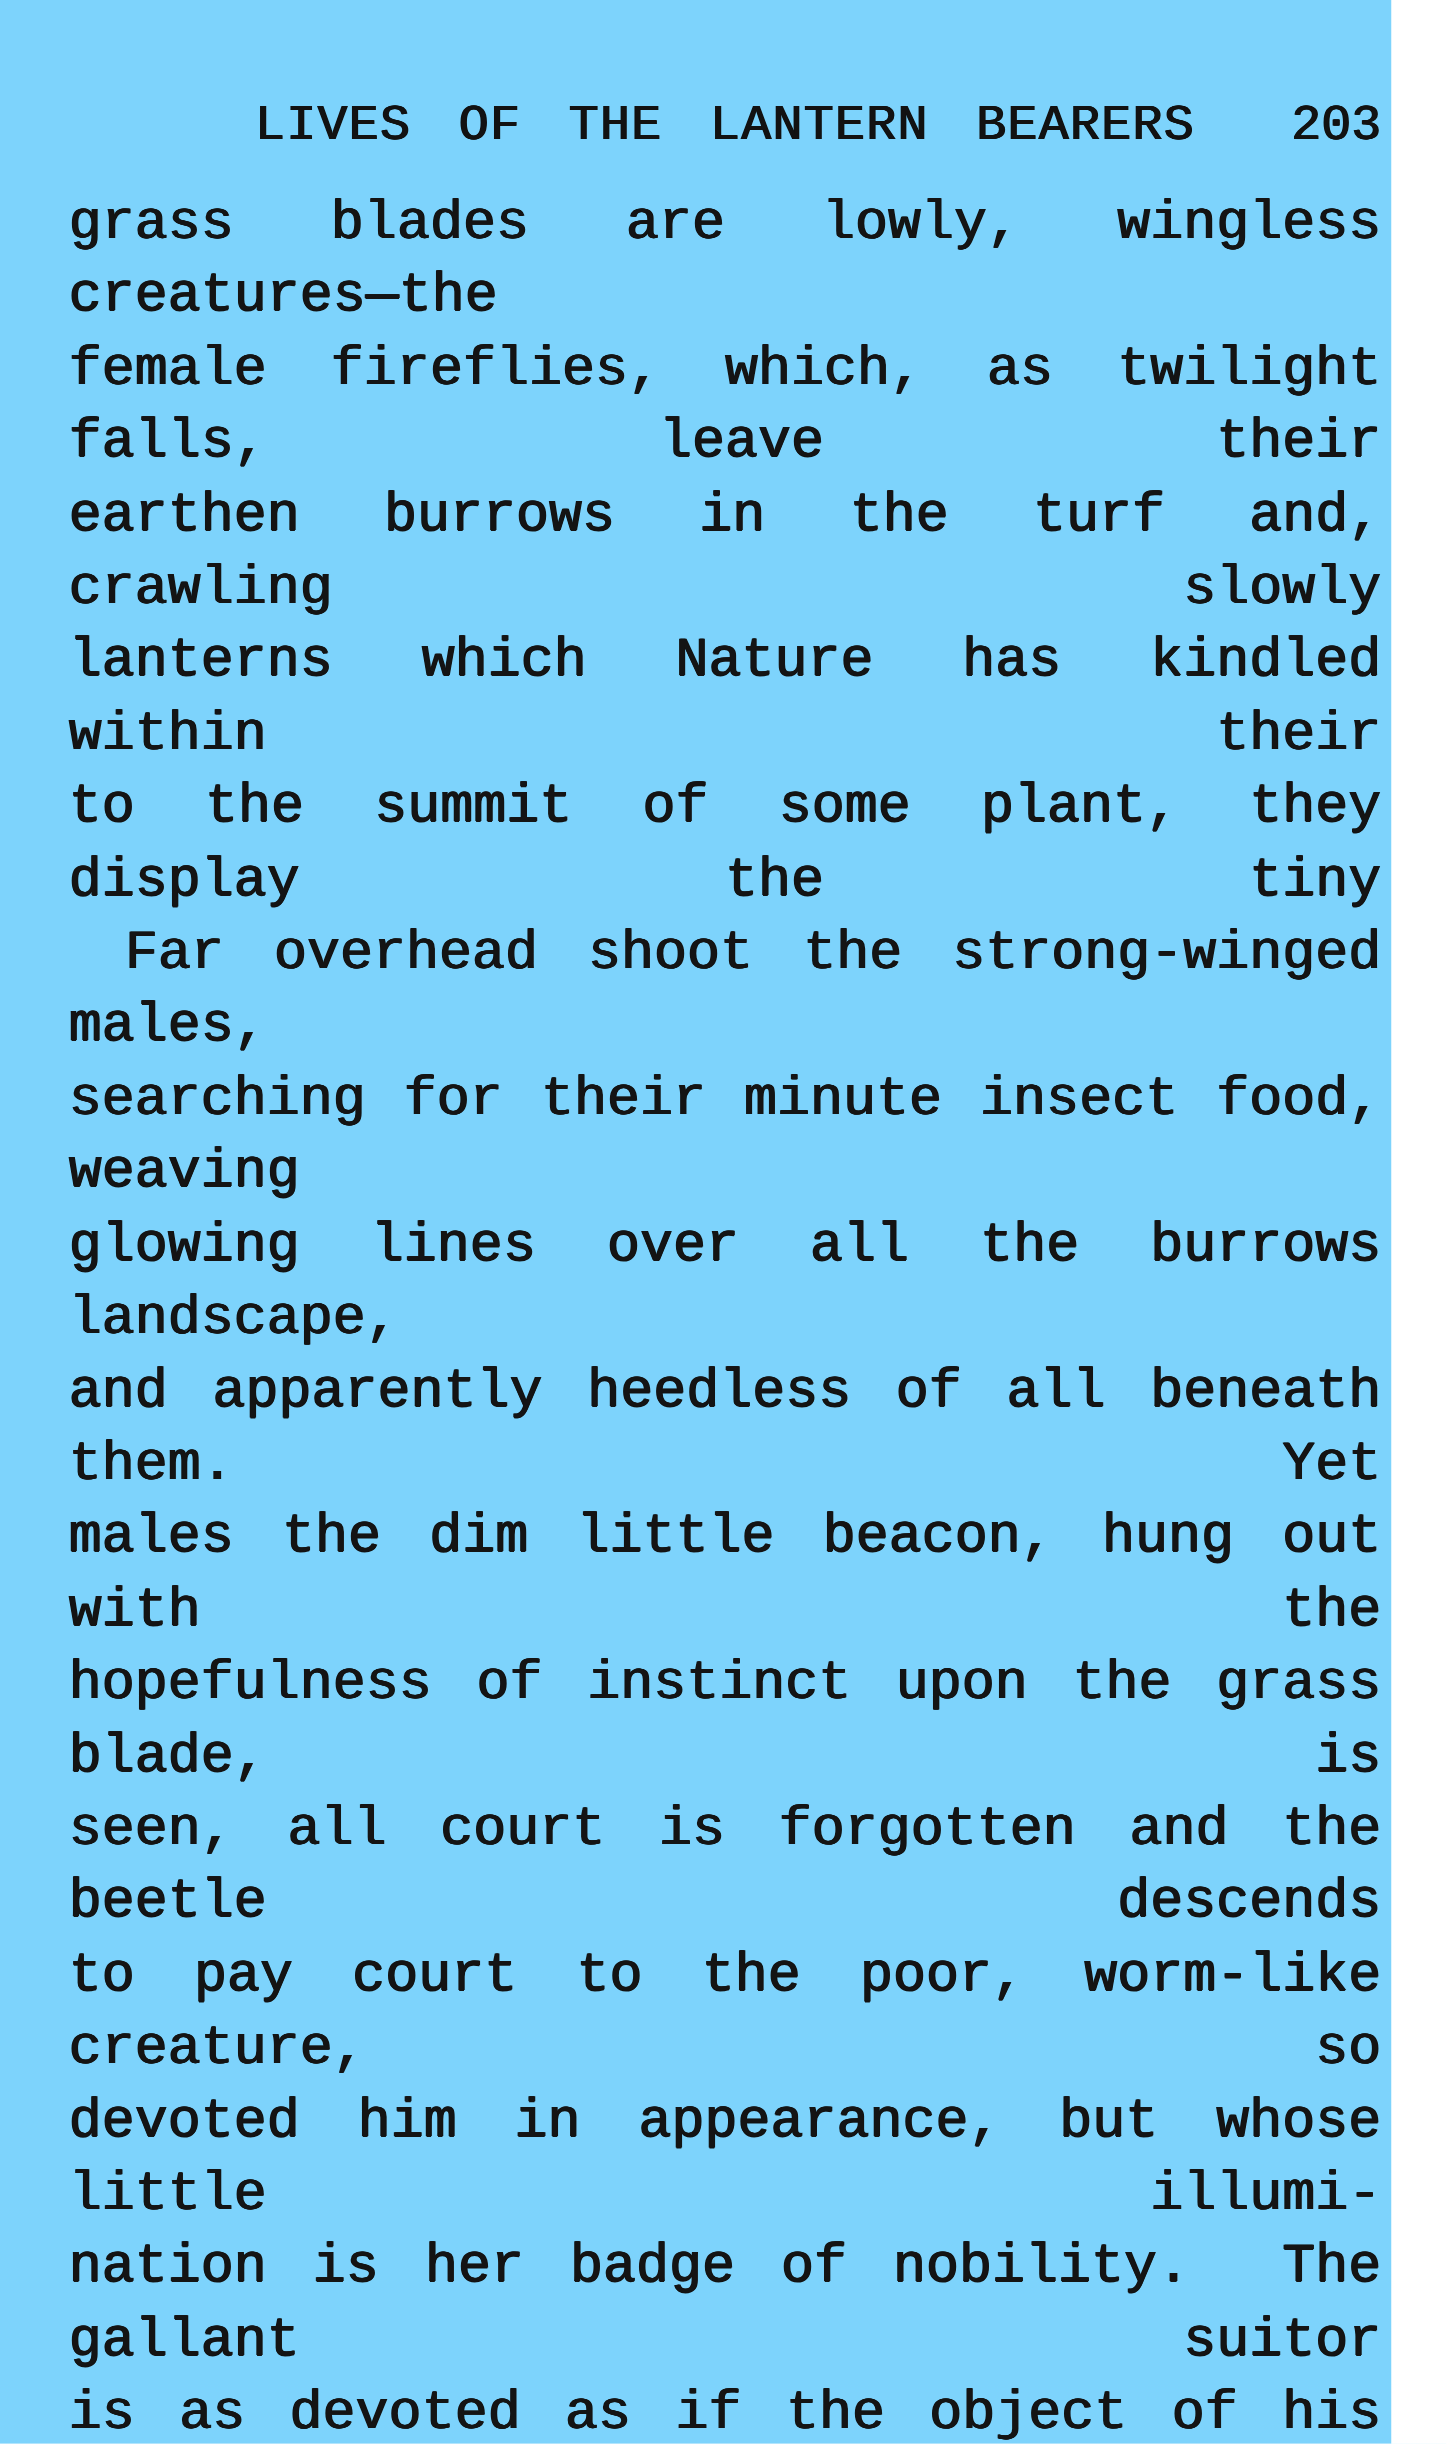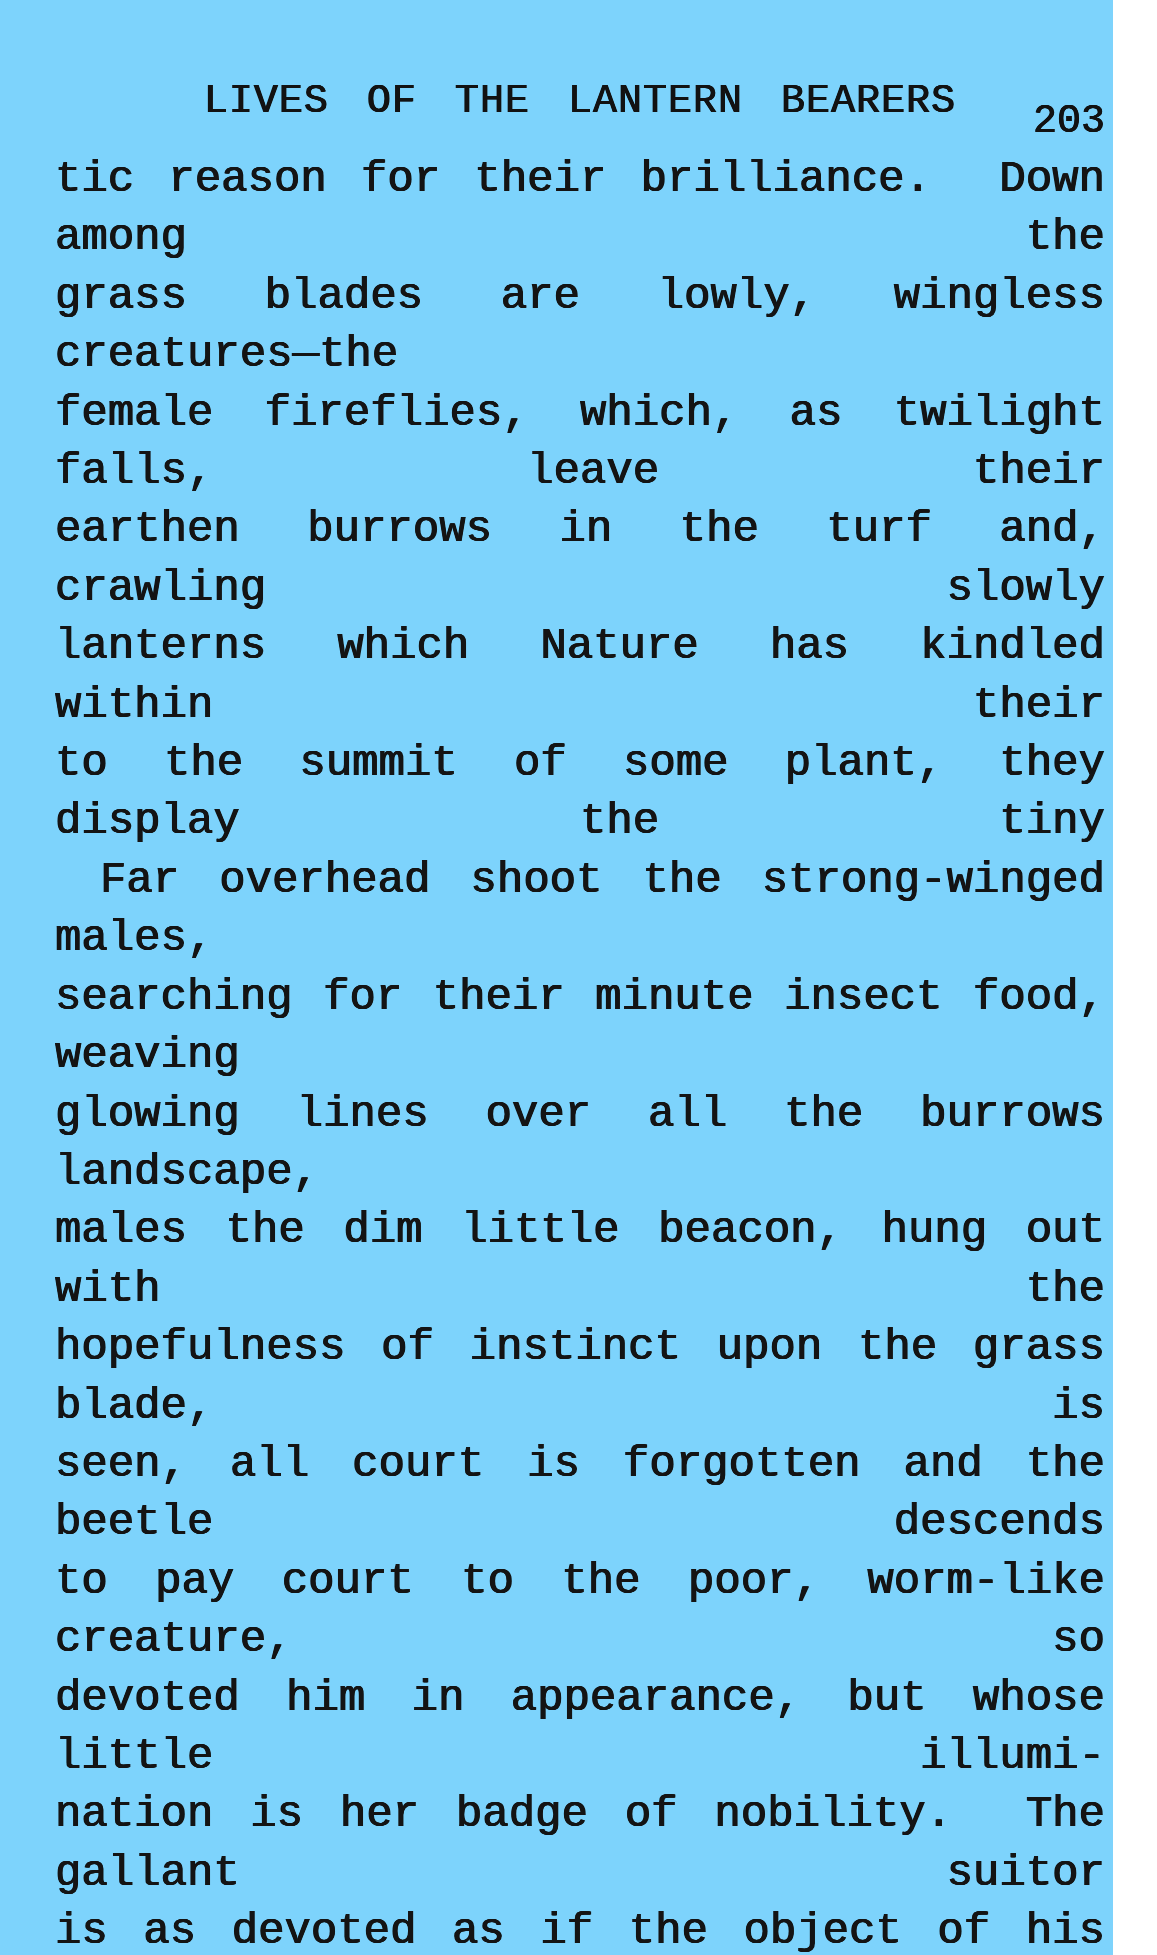--- a/index.html
+++ b/index.html
@@ -26,21 +26,20 @@
     text-shadow: 0.6px 0 currentColor, -0.6px 0 currentColor, 0 0.4px currentColor;
     white-space: nowrap;
   }
   .header-title { display: inline-block; }
   .page-number {
     position: absolute;
     right: 0;
     top: 0;
     letter-spacing: 0;
     word-spacing: 0;
-    margin-top: 20px;
   }
   .body-text {
     position: absolute;
     left: 55px;
     top: 150px;
     width: 1050px;
     font-size: 44px;
     line-height: 58.4px;
     color: #141414;
     text-shadow: 0.6px 0 currentColor, -0.6px 0 currentColor, 0 0.4px currentColor;
@@ -56,31 +55,31 @@
 </head>
 <body>
 
 <div class="page">
   <div class="running-header">
     <span class="header-title">LIVES OF THE LANTERN BEARERS</span>
     <span class="page-number">203</span>
   </div>
   <div class="body-text">
       <div class="paragraph">
-        <div class="line">tic reason for their brilliance.&nbsp; Down among the</div>
         <div class="line">grass blades are lowly, wingless creatures—the</div>
         <div class="line">female fireflies, which, as twilight falls, leave their</div>
         <div class="line">earthen burrows in the turf and, crawling slowly</div>
         <div class="line">lanterns which Nature has kindled within their</div>
         <div class="line">to the summit of some plant, they display the tiny</div>
       </div>
       <div class="paragraph">
         <div class="line indent">Far overhead shoot the strong-winged males,</div>
         <div class="line">searching for their minute insect food, weaving</div>
         <div class="line">glowing lines over all the burrows landscape,</div>
+        <div class="line">and apparently heedless of all beneath them.&nbsp; Yet</div>
         <div class="line">males the dim little beacon, hung out with the</div>
         <div class="line">hopefulness of instinct upon the grass blade, is</div>
         <div class="line">seen, all court is forgotten and the beetle descends</div>
         <div class="line">to pay court to the poor, worm-like creature, so</div>
         <div class="line">devoted him in appearance, but whose little illumi-</div>
         <div class="line">nation is her badge of nobility.&nbsp; The gallant suitor</div>
         <div class="line">is as devoted as if the object of his affection were</div>
       </div>
     </div>
 </div>

